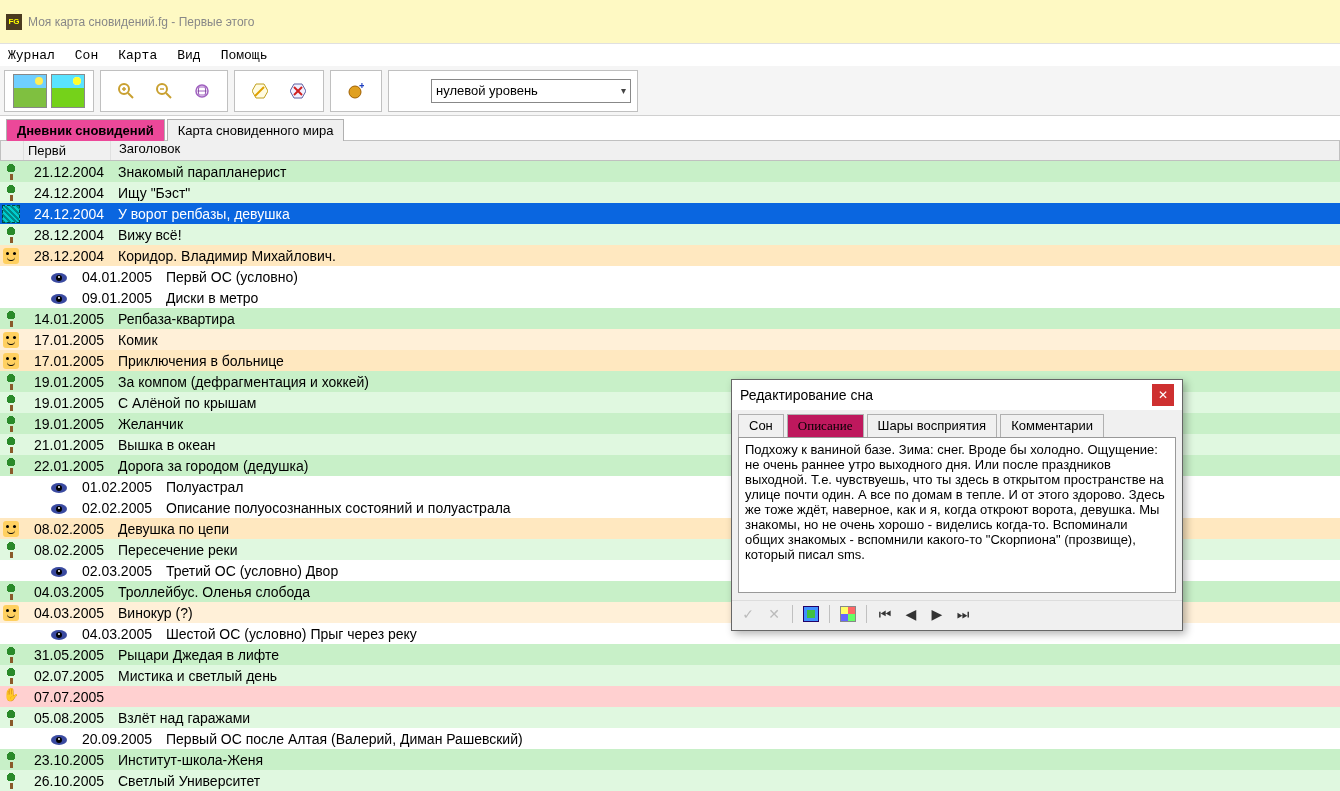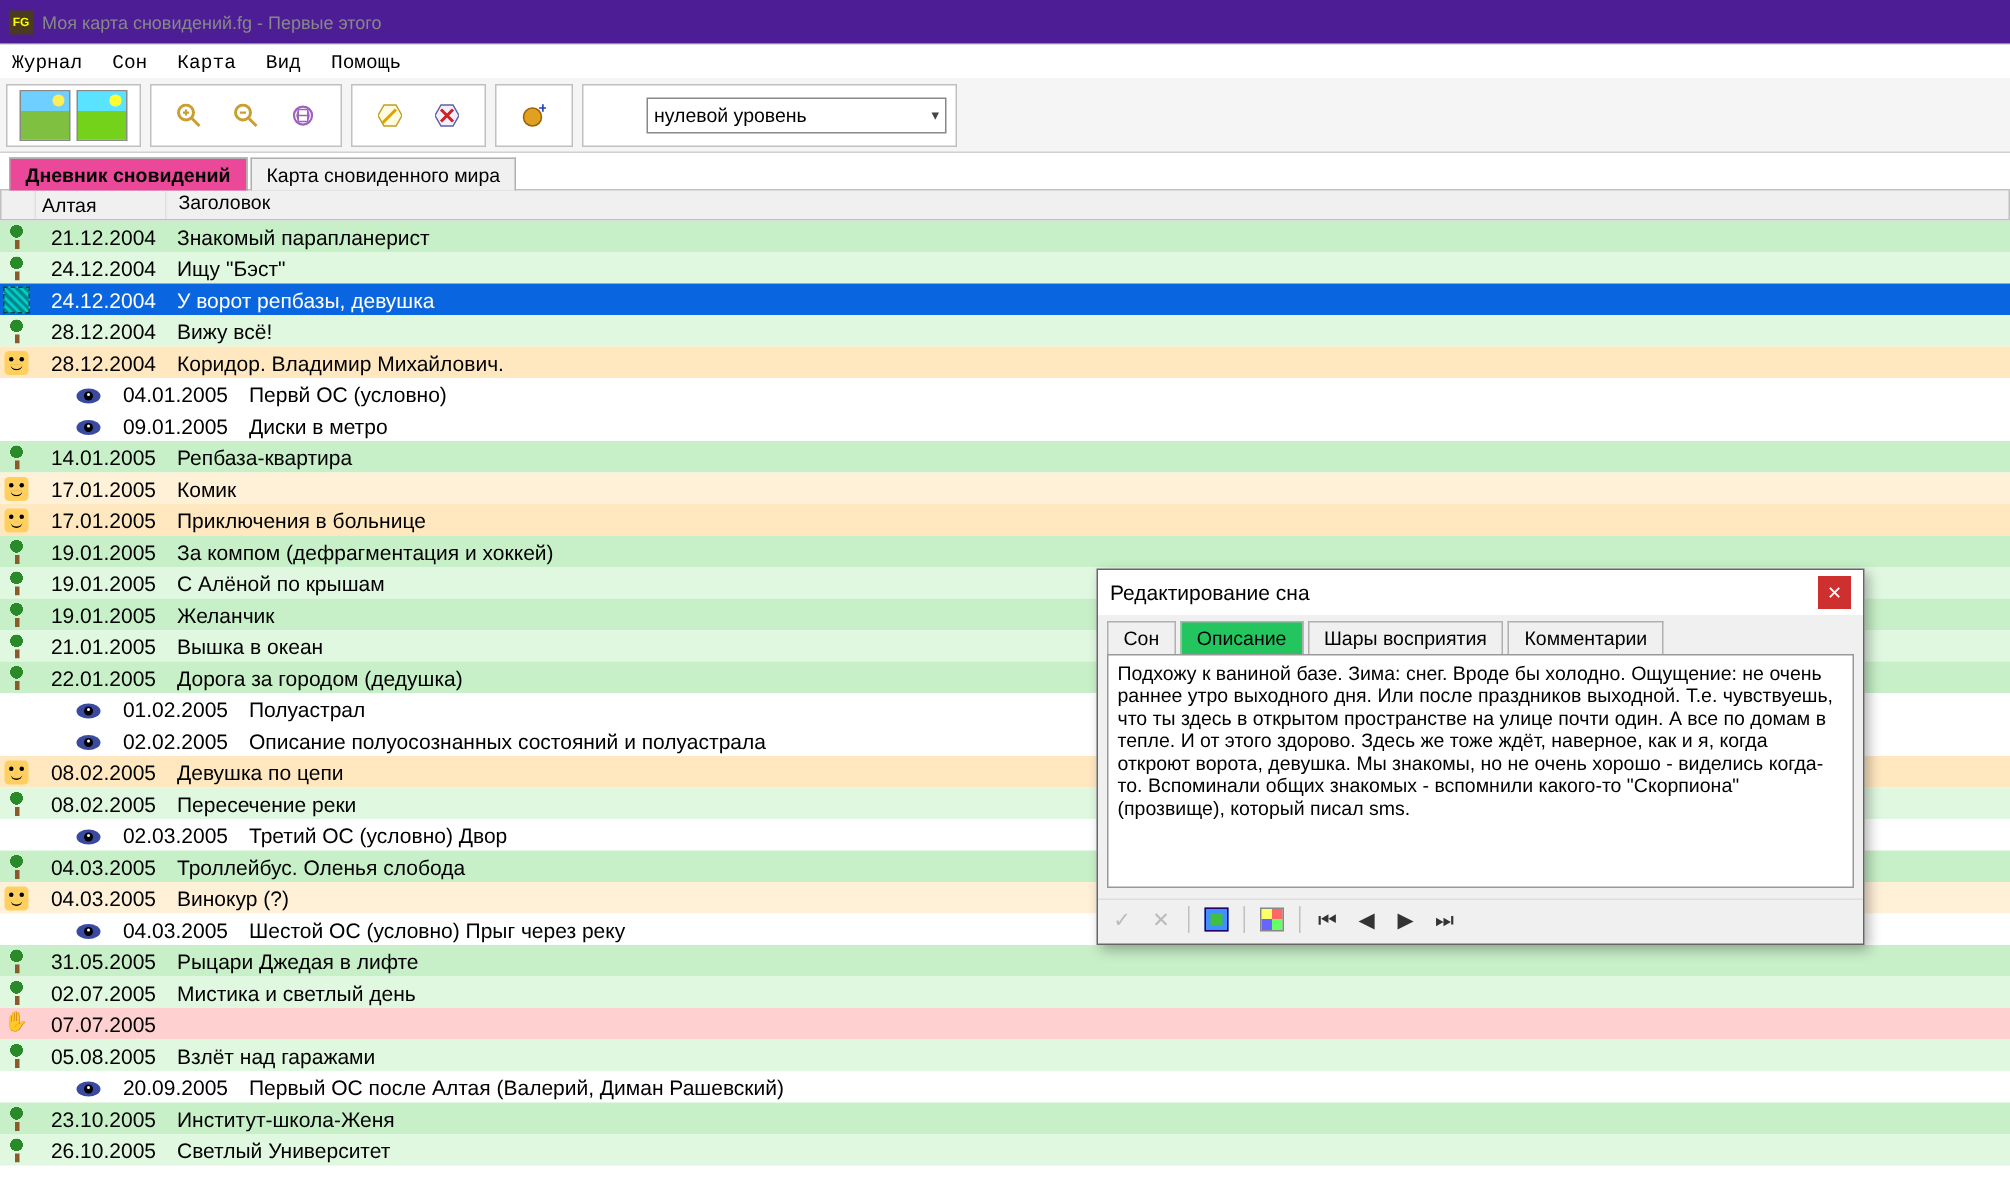--- a/index.html
+++ b/index.html
@@ -1,18 +1,18 @@
 <!DOCTYPE html>
 <html><head>
 <meta charset="utf-8">
 <style>
   * { box-sizing: border-box; margin: 0; padding: 0; }
   body { font-family: "Segoe UI", Tahoma, sans-serif; font-size: 13px; background: #fff; color: #000; overflow: hidden; width: 1340px; height: 791px; }
 
-  .titlebar { height: 30px; background: #4c1d95; display: flex; align-items: center; padding-left: 6px; border-bottom: 1px solid #e0e0e0; }
+  .titlebar { height: 44px; background: #fef9c3; display: flex; align-items: center; padding-left: 6px; border-bottom: 1px solid #e0e0e0; }
   .titlebar .app-icon { width: 16px; height: 16px; background: #4a3a20; margin-right: 6px; display:flex; align-items:center; justify-content:center; color:#ff0; font-size:8px; font-weight:bold; }
   .titlebar .title-text { color: #888; font-size: 12px; }
 
   .menubar { height: 22px; display: flex; align-items: center; padding: 0 4px; }
   .menubar span { margin-right: 12px; padding: 2px 4px; cursor: default; font-family: Liberation Mono, monospace; }
 
   .toolbar-row { display: flex; align-items: center; padding: 2px 4px; border-bottom: 1px solid #d0d0d0; background: #f5f5f5; height: 50px; }
   .tb-group { display: flex; align-items: center; border: 1px solid #c0c0c0; background:#fff; padding: 4px 6px; margin-right: 6px; height: 42px; }
   .tb-btn { width: 34px; height: 34px; margin: 0 2px; display: inline-flex; align-items: center; justify-content: center; border: 1px solid transparent; }
   .tb-btn.big-icon { background: linear-gradient(to bottom, #6fcfff 40%, #7fc040 40%); border:1px solid #888; position:relative; }
@@ -49,26 +49,26 @@
   .ico-face { width:16px; height:16px; background:#ffd060; border-radius:3px; position:relative; }
   .ico-face::before { content:""; position:absolute; top:4px; left:3px; width:3px; height:3px; background:#000; border-radius:50%; box-shadow: 7px 0 #000; }
   .ico-face::after { content:""; position:absolute; bottom:3px; left:4px; width:8px; height:3px; border-bottom:1.5px solid #000; border-radius: 0 0 4px 4px; }
   .ico-eye { width:16px; height:10px; background:#3a4aa0; border-radius: 8px / 5px; position:relative; margin-top:3px; }
   .ico-eye::before { content:""; position:absolute; top:2px; left:5px; width:6px; height:6px; background:#000; border-radius:50%; }
   .ico-eye::after { content:""; position:absolute; top:3px; left:7px; width:2px; height:2px; background:#fff; border-radius:50%; }
   .ico-hand { width:16px; height:16px; position:relative; }
   .ico-hand::before { content:"✋"; position:absolute; font-size:13px; top:-2px; left:0; color:#ff9020; }
   .ico-sel { width:18px; height:18px; background: repeating-linear-gradient(45deg, #088, #088 2px, #0cc 2px, #0cc 4px); border:1px dashed #044; }
 
-  .dialog { position:absolute; left:731px; top:379px; width:512px; background:#f0f0f0; border:1px solid #666; box-shadow: 3px 3px 8px rgba(0,0,0,0.3); }
+  .dialog { position:absolute; left:731px; top:379px; width:452px; background:#f0f0f0; border:1px solid #666; box-shadow: 3px 3px 8px rgba(0,0,0,0.3); }
   .dialog-title { display:flex; align-items:center; justify-content:space-between; background:#fff; padding: 4px 8px; font-size:14px; }
   .dialog-close { width:22px; height:22px; background:#ce3030; color:#fff; display:flex; align-items:center; justify-content:center; font-size:12px; cursor:default; }
   .dialog-tabs { display:flex; padding: 4px 6px 0 6px; }
   .dtab { border:1px solid #b0b0b0; border-bottom:none; padding:3px 10px; background:#f0f0f0; margin-right:3px; font-size:13px; }
-  .dtab.active { background:#22c55e; }
+  .dtab.active { background:#be185d;font-family:Liberation Serif, serif; }
   .dialog-body { margin: 0 6px 4px 6px; }
   .dialog-textarea { width:100%; height:156px; border:1px solid #999; background:#fff; padding:4px 6px; font-family: inherit; font-size:13px; resize:none; overflow-y:scroll; }
   .dialog-toolbar { display:flex; align-items:center; padding:3px 6px 6px 6px; gap:6px; border-top:1px solid #ddd; }
   .dtb-btn { width:20px; height:20px; display:inline-flex; align-items:center; justify-content:center; font-size:14px; color:#333; }
   .dtb-btn.disabled { color:#bbb; }
   .dtb-sep { width:1px; height:18px; background:#c0c0c0; margin:0 2px; }
   .dtb-ico-map { width:16px; height:16px; background:#4090ff; border:1px solid #206; position:relative; }
   .dtb-ico-map::after{ content:""; position:absolute; inset:3px; background:#40c040; }
   .dtb-ico-grid { width:16px; height:16px; background: conic-gradient(#f66 25%, #6f6 0 50%, #66f 0 75%, #ff6 0); border:1px solid #888; }
 </style>
@@ -146,21 +146,21 @@
   </div>
 </div>
 
 <div class="tabs">
   <div class="tab active">Дневник сновидений</div>
   <div class="tab">Карта сновиденного мира</div>
 </div>
 
 <div class="header-row">
   <div class="h-icon"></div>
-  <div class="h-date">Алтая</div>
+  <div class="h-date">Первй</div>
   <div class="h-title">Заголовок</div>
 </div>
 
 <div class="data-rows" id="rows-container">
     <div class="row bg-green">
       <div class="r-icon">
         <span class="ico ico-tree"></span>
       </div>
       <div class="r-date">21.12.2004</div>
       <div class="r-title">Знакомый парапланерист</div>

